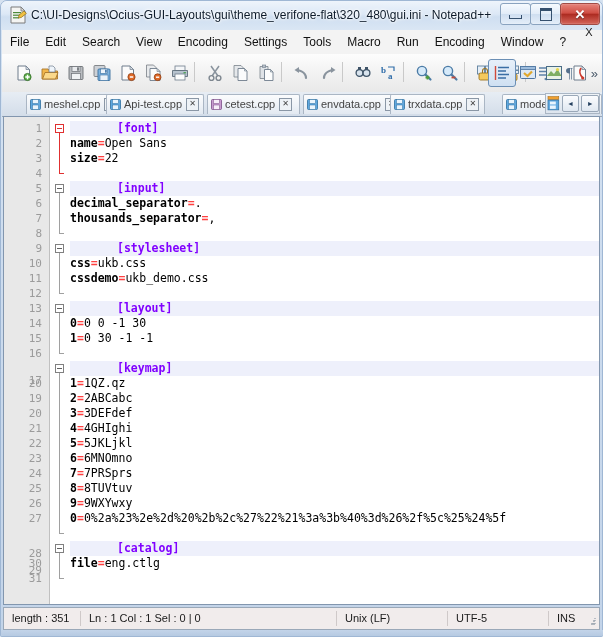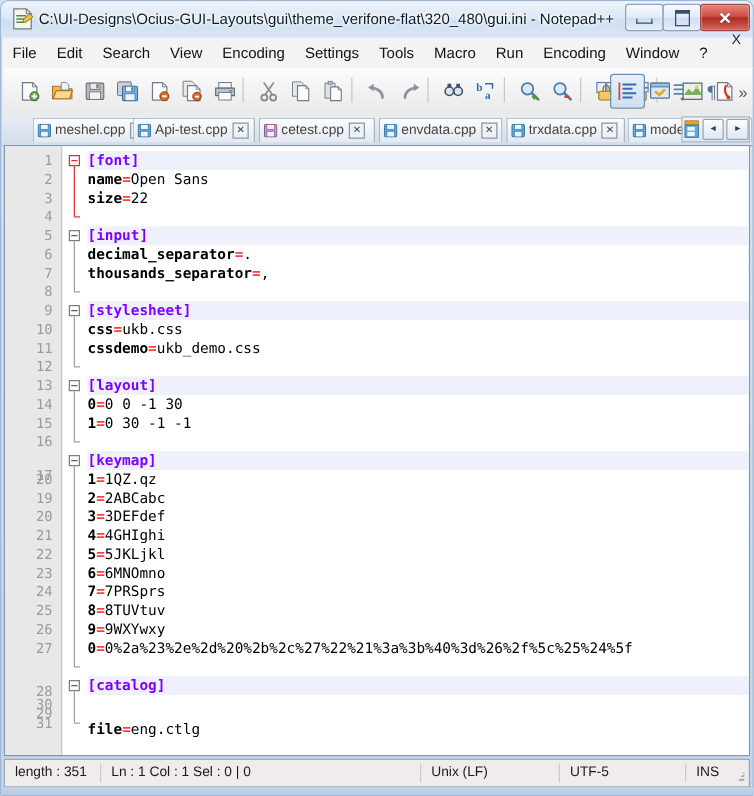--- a/index.html
+++ b/index.html
@@ -141,21 +141,21 @@
     position:absolute;right:8px;height:15px;line-height:15px;
     font-family:"DejaVu Sans Mono","Liberation Mono",monospace;
     font-size:11px;color:#9b9b9b;text-align:right;
   }
   .cl{
     position:absolute;left:0;height:15px;line-height:15px;
     font-family:"DejaVu Sans Mono","Liberation Mono",monospace;
     font-size:11.5px;white-space:pre;
   }
   .hl-row{position:absolute;left:0;right:0;height:15px;background:#eef0fb;}
-  .tok-sec{color:#8000ff;font-weight:bold;}
+  .tok-sec{color:#8000ff;font-weight:bold;padding-left:47px;}
   .tok-key{color:#000;font-weight:bold;}
   .tok-eq{color:#ff4040;font-weight:bold;}
   .tok-val{color:#000;}
   
   .foldbox{
     position:absolute;width:9px;height:9px;box-sizing:border-box;
     background:#fff;
   }
   .foldbox.grey{border:1px solid #808080;}
   .foldbox.red{border:1px solid #e03030;}
@@ -484,21 +484,21 @@
     <div class="tab" style="left:301px;width:99px">
       <svg class="ficon" viewBox="0 0 11 11">
         <rect x="0.5" y="0.5" width="10" height="10" rx="1" fill="#5fa8e0" stroke="#2d6e9e" stroke-width=".8"></rect>
         <rect x="2.5" y="0.5" width="6" height="4" fill="#eaf5fd" stroke="#2d6e9e" stroke-width=".5"></rect>
         <rect x="2.5" y="6" width="6" height="4.5" fill="#eaf5fd" stroke="#2d6e9e" stroke-width=".5"></rect>
       </svg>
       <span class="tname">envdata.cpp</span>
       <span class="tclose">✕</span>
     </div>
 
-    <div class="tab" style="left:403px;width:95px">
+    <div class="tab" style="left:388px;width:95px">
       <svg class="ficon" viewBox="0 0 11 11">
         <rect x="0.5" y="0.5" width="10" height="10" rx="1" fill="#5fa8e0" stroke="#2d6e9e" stroke-width=".8"></rect>
         <rect x="2.5" y="0.5" width="6" height="4" fill="#eaf5fd" stroke="#2d6e9e" stroke-width=".5"></rect>
         <rect x="2.5" y="6" width="6" height="4.5" fill="#eaf5fd" stroke="#2d6e9e" stroke-width=".5"></rect>
       </svg>
       <span class="tname">trxdata.cpp</span>
       <span class="tclose">✕</span>
     </div>
 
     <div class="tab" style="left:500px;width:100px">
@@ -607,21 +607,21 @@
         <div class="cl" style="top: 304px;"><span class="tok-key">4</span><span class="tok-eq">=</span><span class="tok-val">4GHIghi</span></div>
         <div class="cl" style="top: 319px;"><span class="tok-key">5</span><span class="tok-eq">=</span><span class="tok-val">5JKLjkl</span></div>
         <div class="cl" style="top: 334px;"><span class="tok-key">6</span><span class="tok-eq">=</span><span class="tok-val">6MNOmno</span></div>
         <div class="cl" style="top: 349px;"><span class="tok-key">7</span><span class="tok-eq">=</span><span class="tok-val">7PRSprs</span></div>
         <div class="cl" style="top: 364px;"><span class="tok-key">8</span><span class="tok-eq">=</span><span class="tok-val">8TUVtuv</span></div>
         <div class="cl" style="top: 379px;"><span class="tok-key">9</span><span class="tok-eq">=</span><span class="tok-val">9WXYwxy</span></div>
         <div class="cl" style="top: 394px;"><span class="tok-key">0</span><span class="tok-eq">=</span><span class="tok-val">0%2a%23%2e%2d%20%2b%2c%27%22%21%3a%3b%40%3d%26%2f%5c%25%24%5f</span></div>
         <div class="cl" style="top: 409px;"></div>
         <div class="hl-row" style="top: 424px;"></div>
         <div class="cl" style="top: 424px;"><span class="tok-sec">[catalog]</span></div>
-        <div class="cl" style="top: 439px; margin-top: 20px;"><span class="tok-key">file</span><span class="tok-eq">=</span><span class="tok-val">eng.ctlg</span></div>
+        <div class="cl" style="top: 439px;"><span class="tok-key">file</span><span class="tok-eq">=</span><span class="tok-val">eng.ctlg</span></div>
         <div class="cl" style="top: 454px;"></div>
       </div>
   </div>
 
   <div id="statusbar">
     <div class="st-cell" style="width:76px">length : 351</div>
     <div class="st-sep"></div>
     <div class="st-cell" style="width:255px">Ln : 1    Col : 1    Sel : 0 | 0</div>
     <div class="st-sep"></div>
     <div class="st-cell" style="width:110px">Unix (LF)</div>

